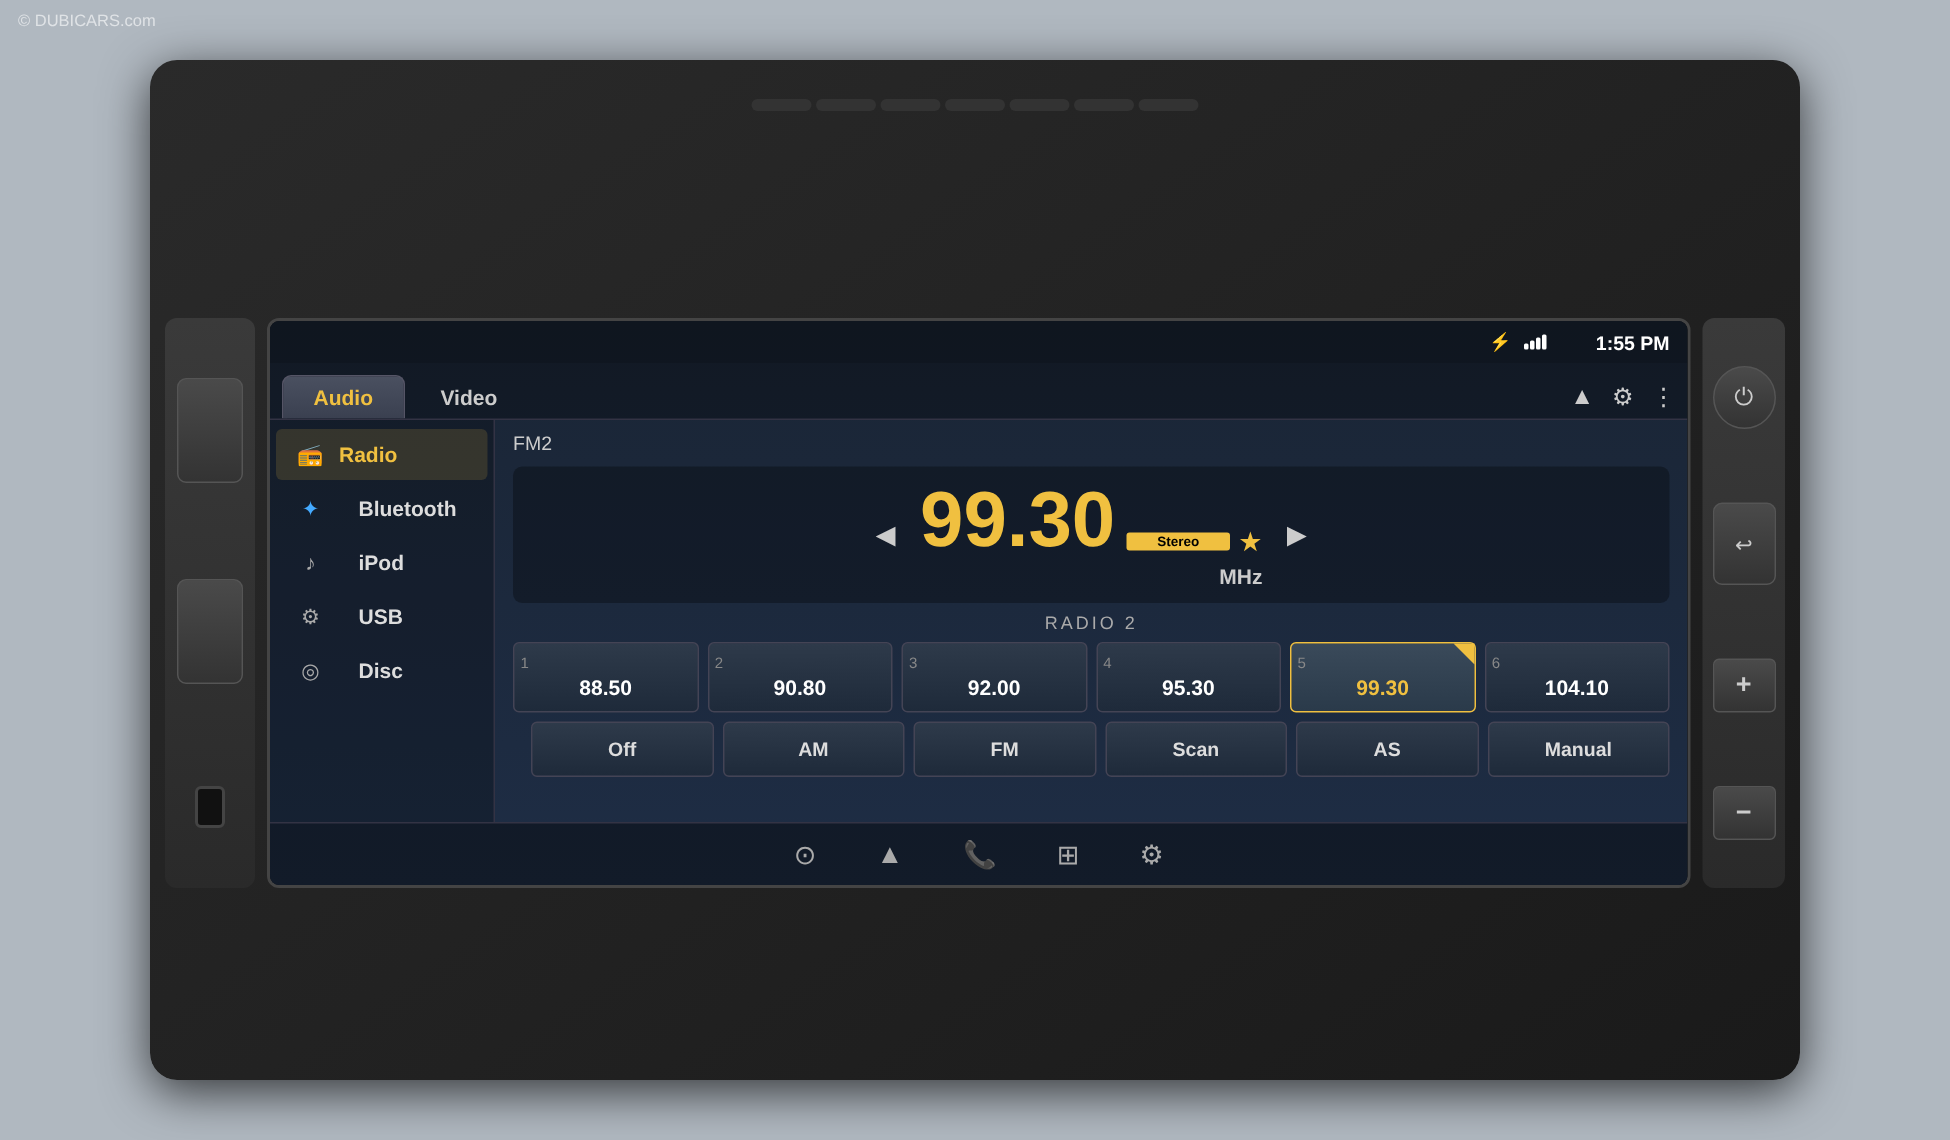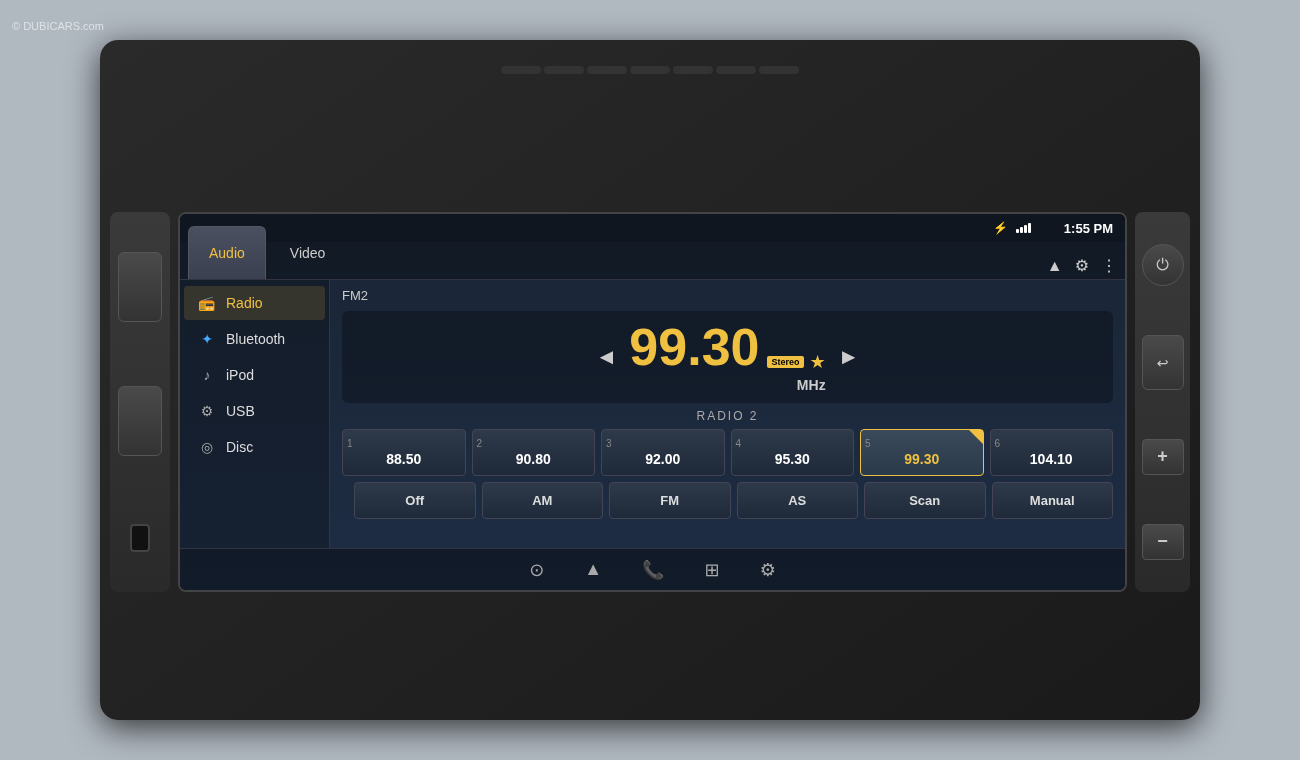--- a/index.html
+++ b/index.html
@@ -23,21 +23,21 @@
       flex-direction: column;
       align-items: center;
       padding: 10px;
       box-shadow: 0 8px 32px rgba(0,0,0,0.7);
       position: relative;
     }
 
     
     .watermark {
       position: absolute;
-      top: 20px;
+      top: 8px;
       left: 12px;
       color: rgba(255,255,255,0.6);
       font-size: 11px;
       z-index: 100;
     }
 
     
     .top-vent {
       width: 100%;
       height: 40px;
@@ -149,25 +149,25 @@
     .tab-bar {
       height: 38px;
       background: rgba(0,0,0,0.3);
       display: flex;
       align-items: flex-end;
       padding: 0 8px;
       border-bottom: 1px solid #334;
       gap: 4px;
     }
     .tab {
-      padding: 18px 20px;
+      padding: 6px 20px;
       border-radius: 6px 6px 0 0;
       cursor: pointer;
       font-size: 14px;
-      font-weight: normal;
+      font-weight: bold;
       margin-top: 40px;
     }
     .tab-active {
       background: linear-gradient(180deg, #4a5060, #3a4050);
       color: #f0c040;
       border: 1px solid #556;
       border-bottom: none;
     }
     .tab-inactive {
       background: transparent;
@@ -215,27 +215,28 @@
     .sidebar-item-active {
       background: rgba(240,192,64,0.15);
     }
     .sidebar-item-icon {
       font-size: 14px;
       width: 18px;
       text-align: center;
     }
     .sidebar-item-label {
       font-size: 14px;
-      font-weight: normal;
+      font-weight: bold;
     }
     .sidebar-item-active .sidebar-item-label {
       color: #f0c040;
     }
     .sidebar-item:not(.sidebar-item-active) .sidebar-item-label {
       color: #ddd;
+      margin-left: 13px;
     }
     .sidebar-item-active .sidebar-item-icon {
       color: #f0c040;
     }
     .sidebar-item:not(.sidebar-item-active) .sidebar-item-icon {
       color: #aaa;
     }
 
     
     .main-content {
@@ -287,21 +288,21 @@
     .freq-badges {
       display: flex;
       align-items: center;
       gap: 6px;
     }
     .stereo-badge {
       background: #f0c040;
       color: #000;
       font-size: 9px;
       font-weight: bold;
-      padding: 1px 4px;
+      padding: 1px 20px;
       border-radius: 2px;
     }
     .star-icon {
       color: #f0c040;
       font-size: 18px;
     }
     .freq-unit {
       color: #ccc;
       font-size: 14px;
       font-weight: bold;
@@ -595,22 +596,22 @@
               <div class="preset-btn">
                 <span class="preset-num">6</span>
                 <span class="preset-freq">104.10</span>
               </div>
             </div>
 
             <div class="controls-row">
               <button class="ctrl-btn">Off</button>
               <button class="ctrl-btn">AM</button>
               <button class="ctrl-btn">FM</button>
+              <button class="ctrl-btn">Scan</button>
               <button class="ctrl-btn">AS</button>
-              <button class="ctrl-btn">Scan</button>
               <button class="ctrl-btn">Manual</button>
             </div>
           </div>
         </div>
 
         <div class="bottom-nav">
           <span class="bottom-nav-btn">⊙</span>
           <span class="bottom-nav-btn">▲</span>
           <span class="bottom-nav-btn">📞</span>
           <span class="bottom-nav-btn">⊞</span>

